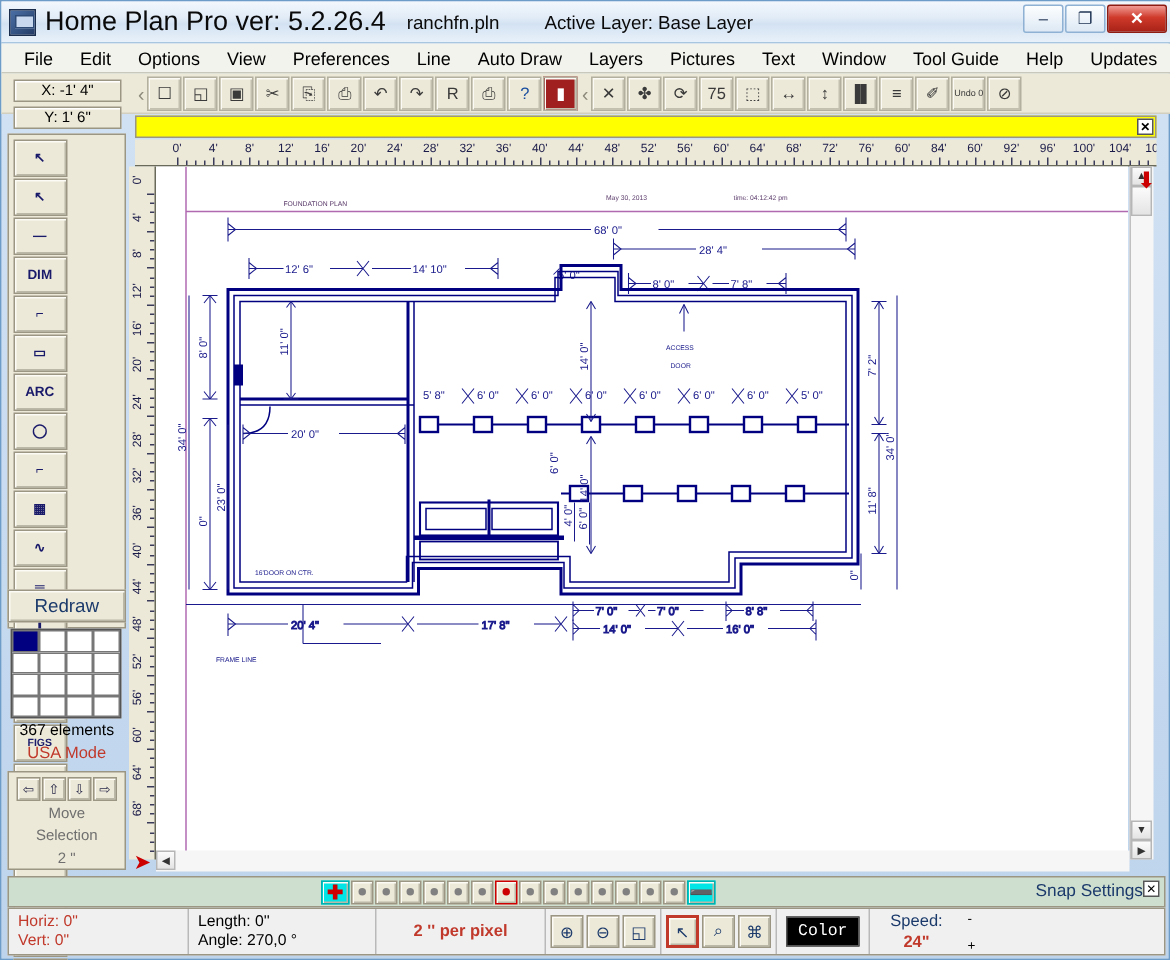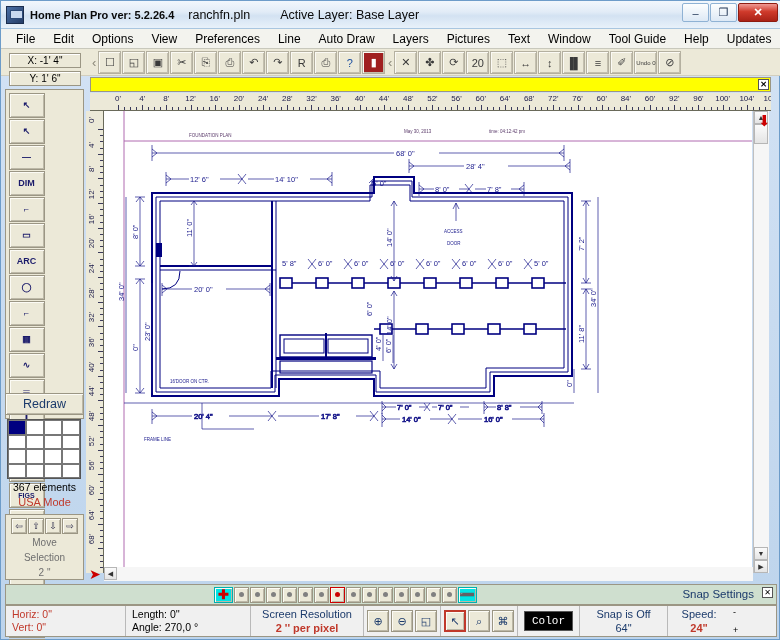--- a/index.html
+++ b/index.html
@@ -26,21 +26,21 @@
   .tb-icon {
     width: 18px; height: 18px; margin-left: 5px; margin-right: 6px;
     background: linear-gradient(135deg,#4a6fa5,#243c66);
     border: 1px solid #1b2d4d; position: relative; flex: none;
   }
   .tb-icon:after{
     content:""; position:absolute; left:3px; top:3px; width:11px; height:7px;
     background:#c8d8ee; border:1px solid #2d4a77;
   }
   .tb-title {
-    font-size: 11px; color: #0a0a0a; white-space: nowrap; font-weight: bold;
+    font-size: 18px; color: #0a0a0a; white-space: nowrap;
   }
   .tb-file { font-size: 12.5px; color:#0a0a0a; margin-left: 14px;}
   .tb-layer { font-size: 12.5px; color:#0a0a0a; margin-left: 30px;}
   .winbtns { position:absolute; right:3px; top:2px; display:flex; gap:1px;}
   .wb {
     width: 27px; height: 19px; border:1px solid #8fb2d4; border-radius:2px;
     background: linear-gradient(180deg,#fdfefe,#dde9f5);
     display:flex; align-items:center; justify-content:center;
     font-size: 11px; color:#1b3050;
   }
@@ -198,21 +198,21 @@
     width:15px; height:16px; margin-right:1px;
     border:1px solid #9b9684; background:#ece9d8;
     display:flex; align-items:center; justify-content:center;
     box-shadow: inset 1px 1px 0 #fcfbf5, inset -1px -1px 0 #bcb8a7;
   }
   .dot { width:5px; height:5px; border-radius:50%; background:#808080; }
   .dbtn.cyan { background:#00e5e5; border-color:#00b0b0; width:19px;}
   .plus { color:#cc0000; font-weight:bold; font-size:13px; line-height:10px;}
   .minus{ color:#00585a; font-weight:bold; font-size:13px; line-height:8px;}
   .snapsettings {
-    position:absolute; right:20px; top:586px; font-size:11.5px;
+    position:absolute; right:12px; top:586px; font-size:11.5px;
     color:#1b3a6b; background:#cfdfcf; padding:1px 5px;
   }
   .dotclose {
     position:absolute; right:6px; top:586px; width:11px; height:11px;
     border:1px solid #555; background:#fff; font-size:8px;
     line-height:9px; text-align:center; color:#000;
   }
 
   
   .statusbar {
@@ -331,21 +331,21 @@
       <div class="tbtn">
         <span>✕</span>
       </div>
       <div class="tbtn">
         <span>✤</span>
       </div>
       <div class="tbtn">
         <span>⟳</span>
       </div>
       <div class="tbtn">
-        <span>20</span>
+        <span>75</span>
       </div>
       <div class="tbtn">
         <span>⬚</span>
       </div>
       <div class="tbtn">
         <span>↔</span>
       </div>
       <div class="tbtn">
         <span>↕</span>
       </div>
@@ -1014,40 +1014,35 @@
   <div class="statusbar">
     <div class="sp" style="width:120px;">
       <div class="s-small red">Horiz: 0"</div>
       <div class="s-small red">Vert: 0"</div>
     </div>
     <div class="sp" style="width:125px;">
       <div class="s-small">Length:  0''</div>
       <div class="s-small">Angle:  270,0 °</div>
     </div>
     <div class="sp" style="width:113px;align-items:center;">
-      <div class="s-mid blue">Screen Resolution</div>
       <div class="s-mid red" style="font-weight:bold">2 '' per pixel</div>
     </div>
     <div class="sp" style="flex-direction:row;align-items:center;padding:0 2px;">
       <div class="zbtn">⊕</div>
       <div class="zbtn">⊖</div>
       <div class="zbtn">◱</div>
     </div>
     <div class="sp" style="flex-direction:row;align-items:center;padding:0 2px;">
       <div class="zbtn sel">↖</div>
       <div class="zbtn">⌕</div>
       <div class="zbtn">⌘</div>
     </div>
     <div class="sp" style="justify-content:center;font-family:Liberation Mono, monospace;">
       <div class="colorbtn">Color</div>
     </div>
-    <div class="sp" style="align-items:center;width:88px;">
-      <div class="s-mid blue">Snap is Off</div>
-      <div class="s-mid blue">64"</div>
-    </div>
     <div class="sp" style="align-items:center;width:62px;border-right:none;">
       <div class="s-mid blue">Speed:</div>
       <div class="s-mid red" style="font-weight:bold">24"</div>
     </div>
     <div class="plusminus">
       <div>-</div>
       <div style="margin-top:8px">+</div>
     </div>
   </div>
 </div>

